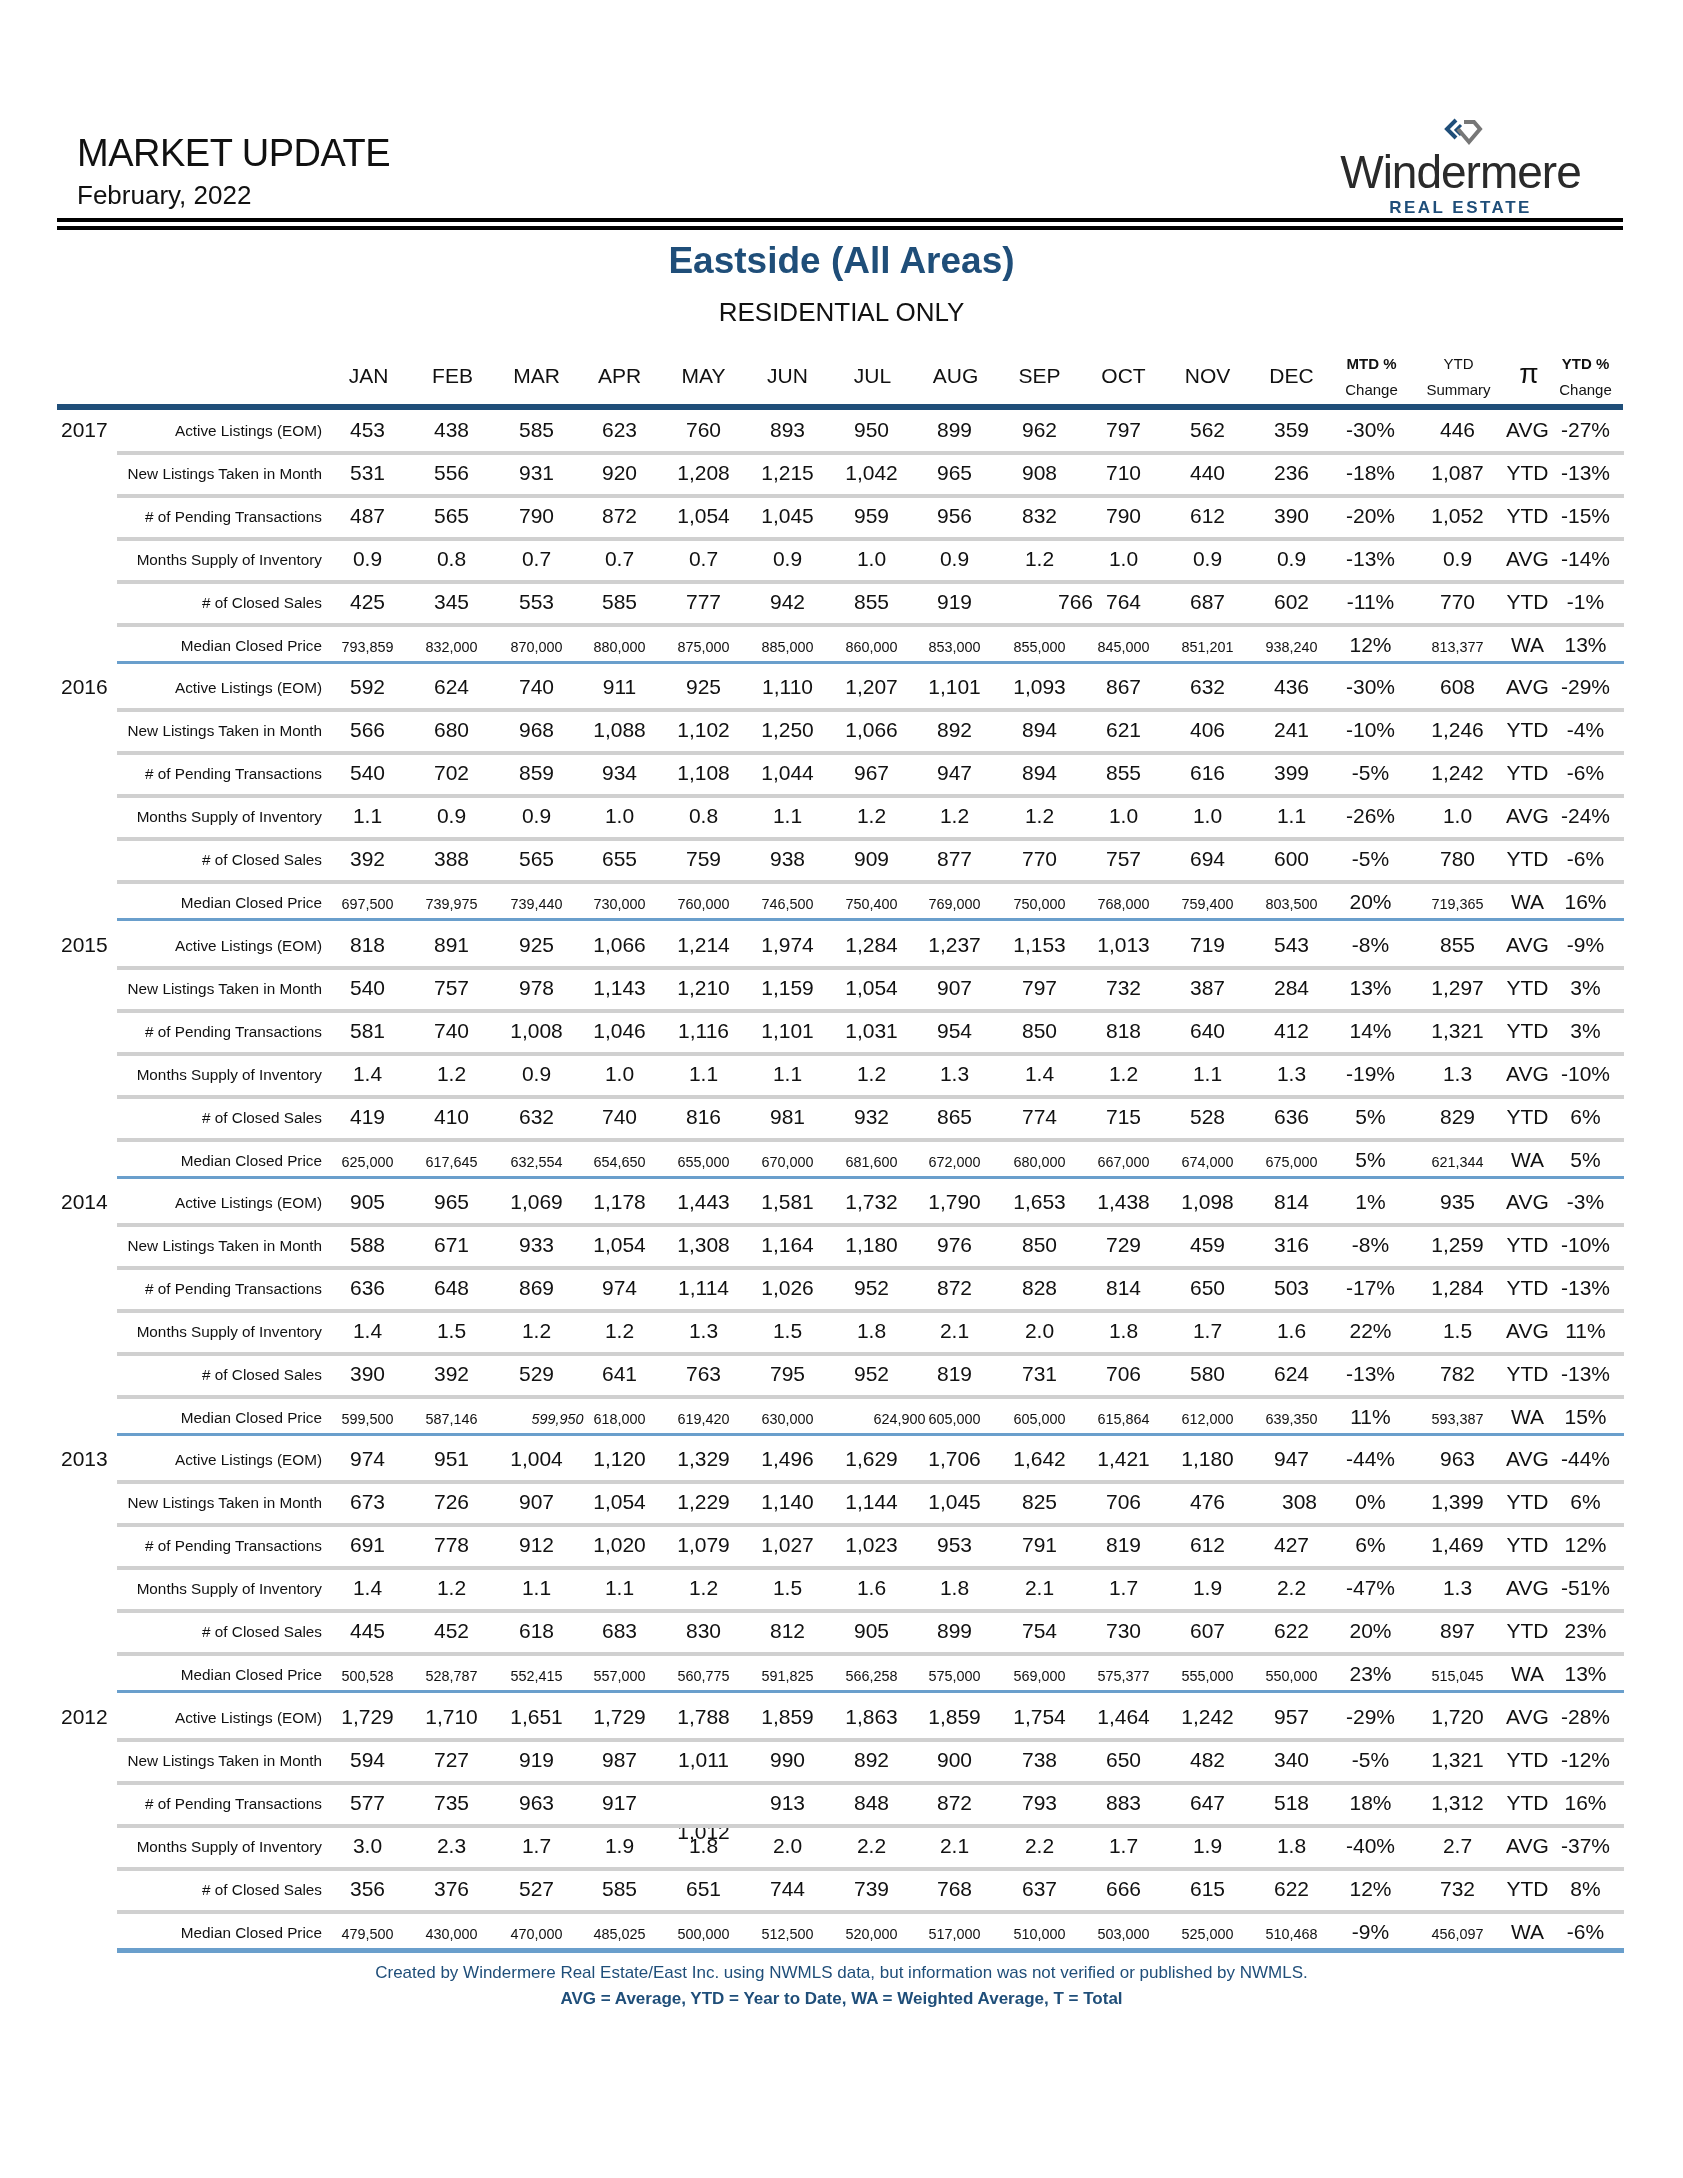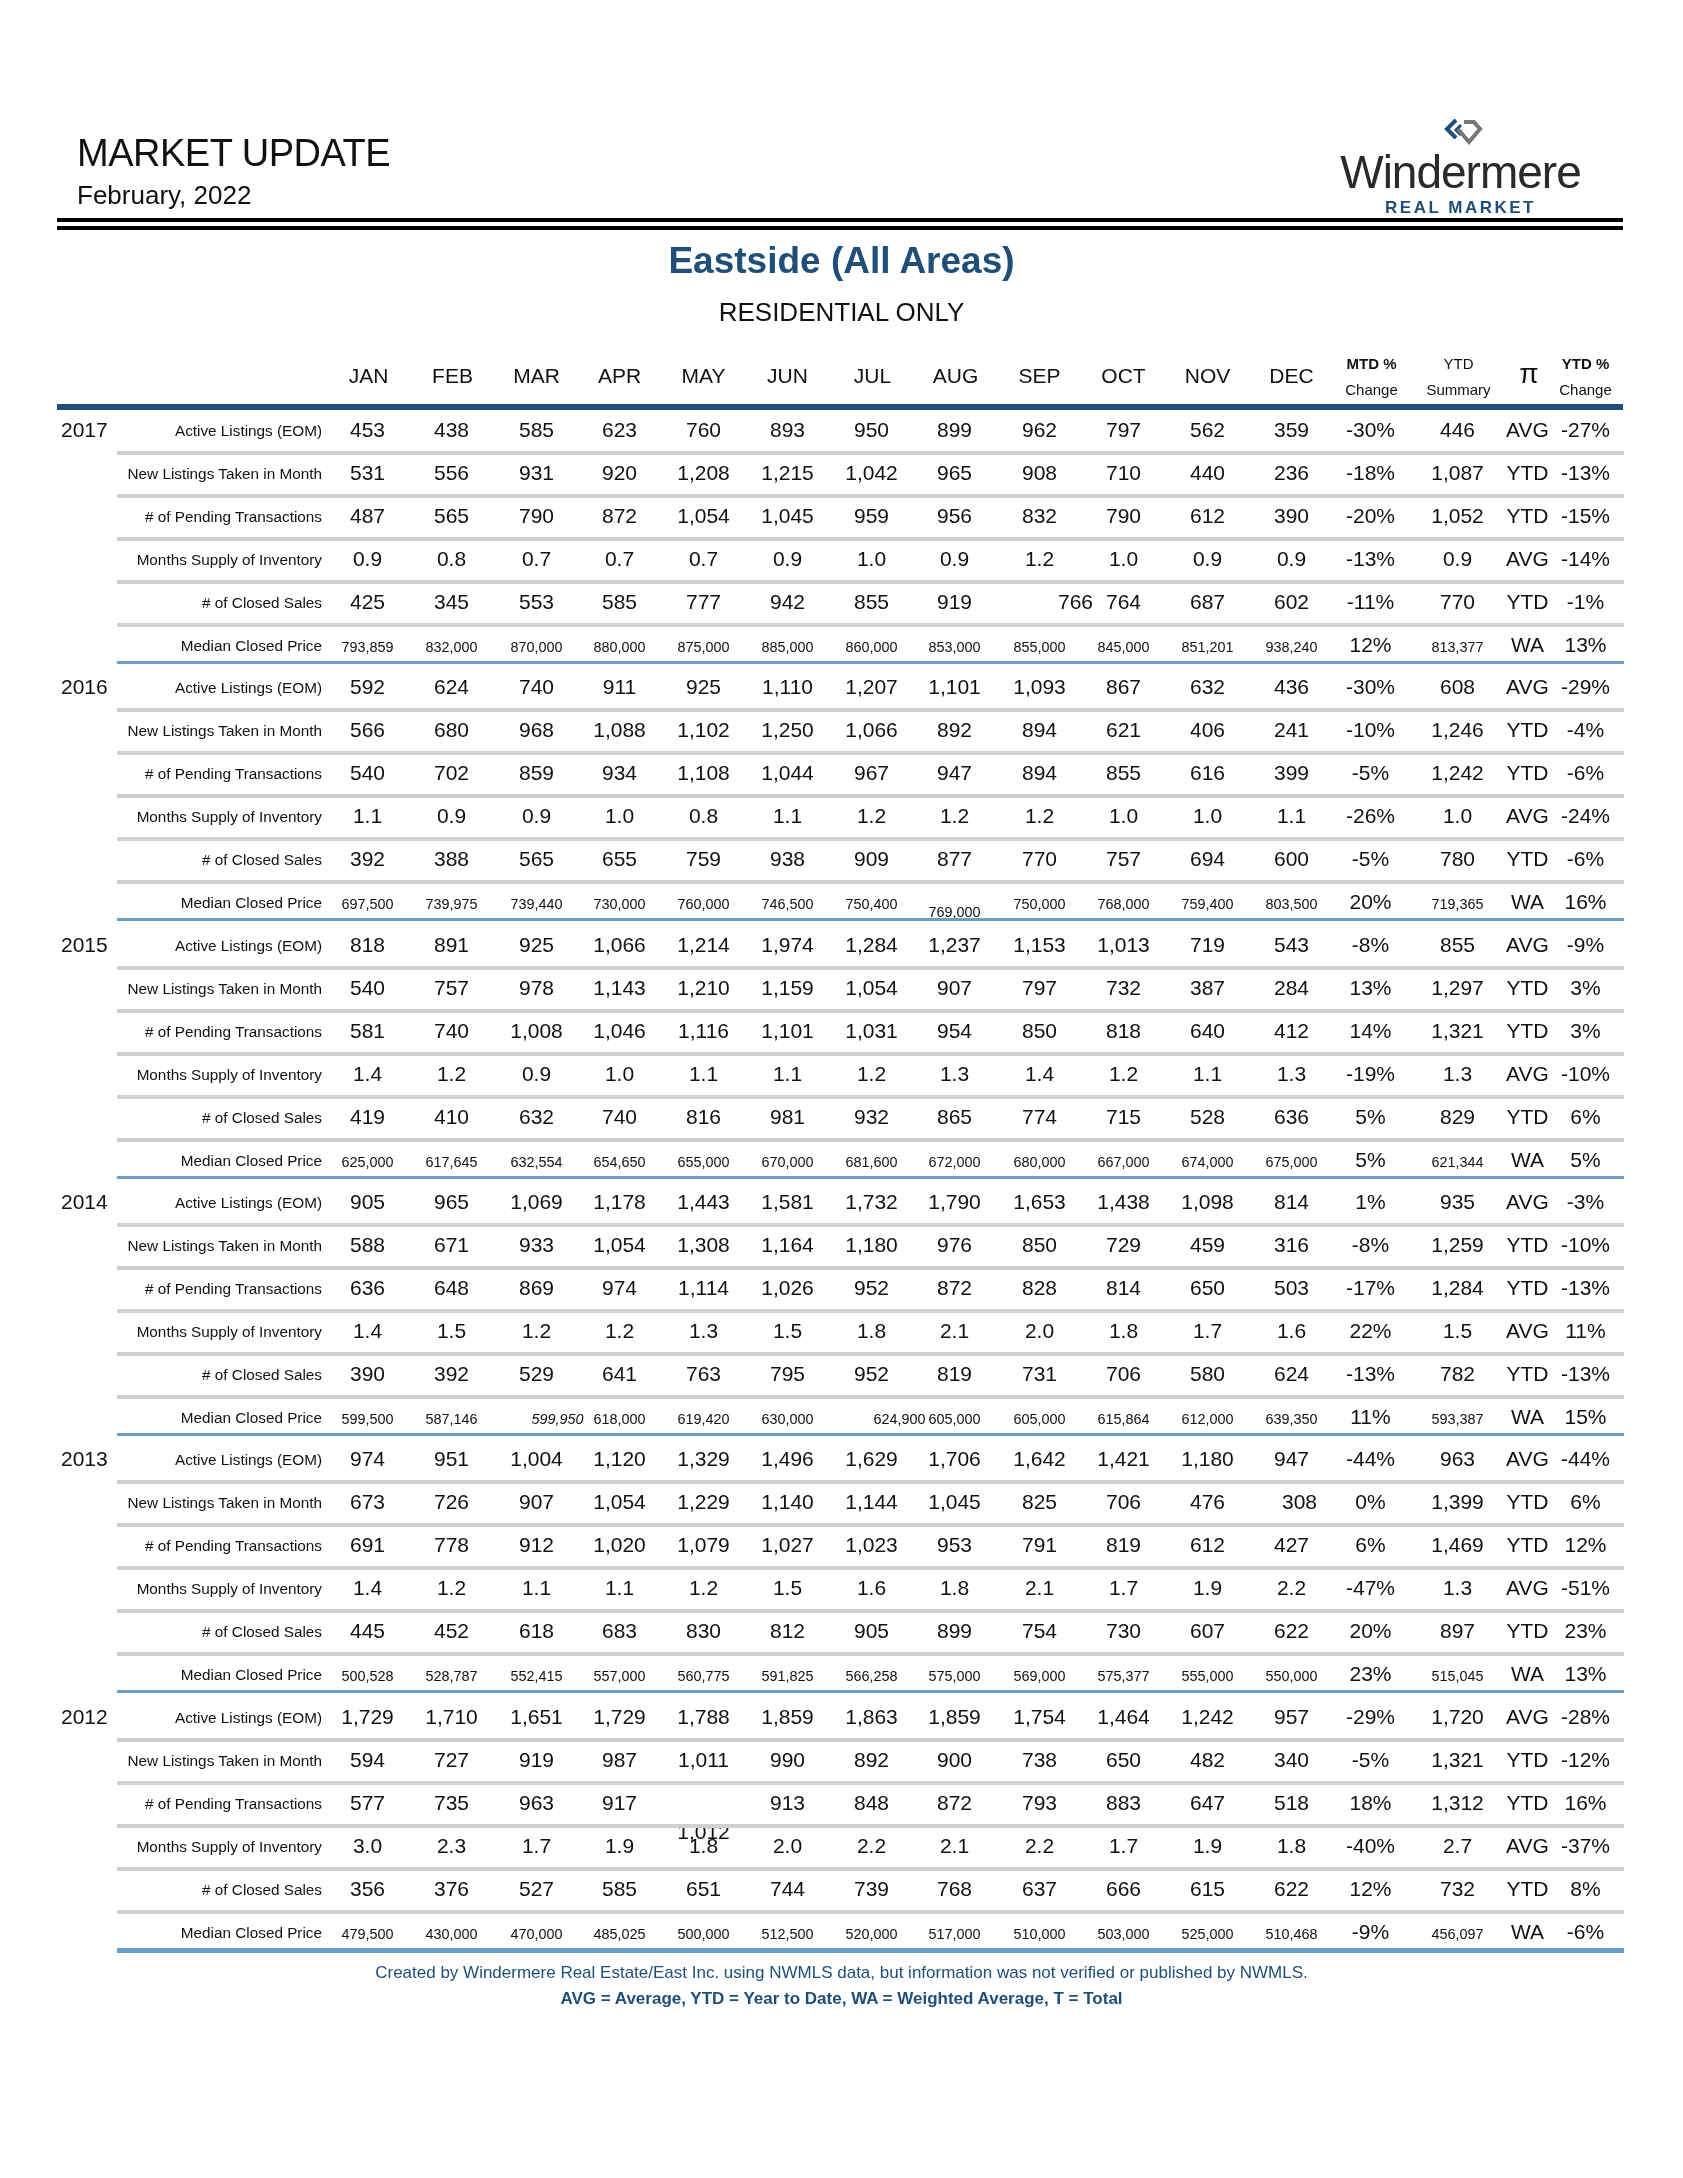--- a/index.html
+++ b/index.html
@@ -40,21 +40,21 @@
 <div class="abs hdr-title">MARKET UPDATE</div>
 <div class="abs hdr-date">February, 2022</div>
 
 <div class="abs logo">
   <svg class="logo-mark" viewBox="0 0 40 30" width="40" height="30">
     <path d="M12 3 L3 12 L12 21" fill="none" stroke="#1f4e79" stroke-width="4"></path>
     <path d="M17 8 L12 13 L17 18" fill="none" stroke="#1f4e79" stroke-width="3"></path>
     <path d="M20 5 L30 5 L36 12 L25 25 L14 12" fill="none" stroke="#777" stroke-width="4"></path>
   </svg>
   <div class="logo-word">Windermere</div>
-  <div class="logo-sub">REAL MARKET</div>
+  <div class="logo-sub">REAL ESTATE</div>
 </div>
 
 <div class="abs rule" style="top:218px;"></div>
 <div class="abs rule" style="top:226px;"></div>
 
 <div class="abs page-title">Eastside (All Areas)</div>
 <div class="abs subtitle">RESIDENTIAL ONLY</div>
 
 <div id="colheads">
   <div class="abs colhead" style="left:329px;">JAN</div>
@@ -315,21 +315,21 @@
       </div>
       <div class="row price" style="top: 215px;">
         <div class="lbl">Median Closed Price</div>
         <div class="cell m" style="left: 368px;">697,500</div>
         <div class="cell m" style="left: 452px;">739,975</div>
         <div class="cell m" style="left: 537px;">739,440</div>
         <div class="cell m" style="left: 620px;">730,000</div>
         <div class="cell m" style="left: 704px;">760,000</div>
         <div class="cell m" style="left: 788px;">746,500</div>
         <div class="cell m" style="left: 872px;">750,400</div>
-        <div class="cell m" style="left: 955px; margin-top: 8px;">769,000</div>
+        <div class="cell m" style="left: 955px;">769,000</div>
         <div class="cell m" style="left: 1040px;">750,000</div>
         <div class="cell m" style="left: 1124px;">768,000</div>
         <div class="cell m" style="left: 1208px;">759,400</div>
         <div class="cell m" style="left: 1292px;">803,500</div>
         <div class="cell mtd" style="left: 1371px;">20%</div>
         <div class="cell ysumm small" style="left: 1458px;">719,365</div>
         <div class="cell stype" style="left: 1528px;">WA</div>
         <div class="cell ytdpct" style="left: 1586px;">16%</div>
       </div>
       <div class="block-sep" style="top: 251px;"></div>

